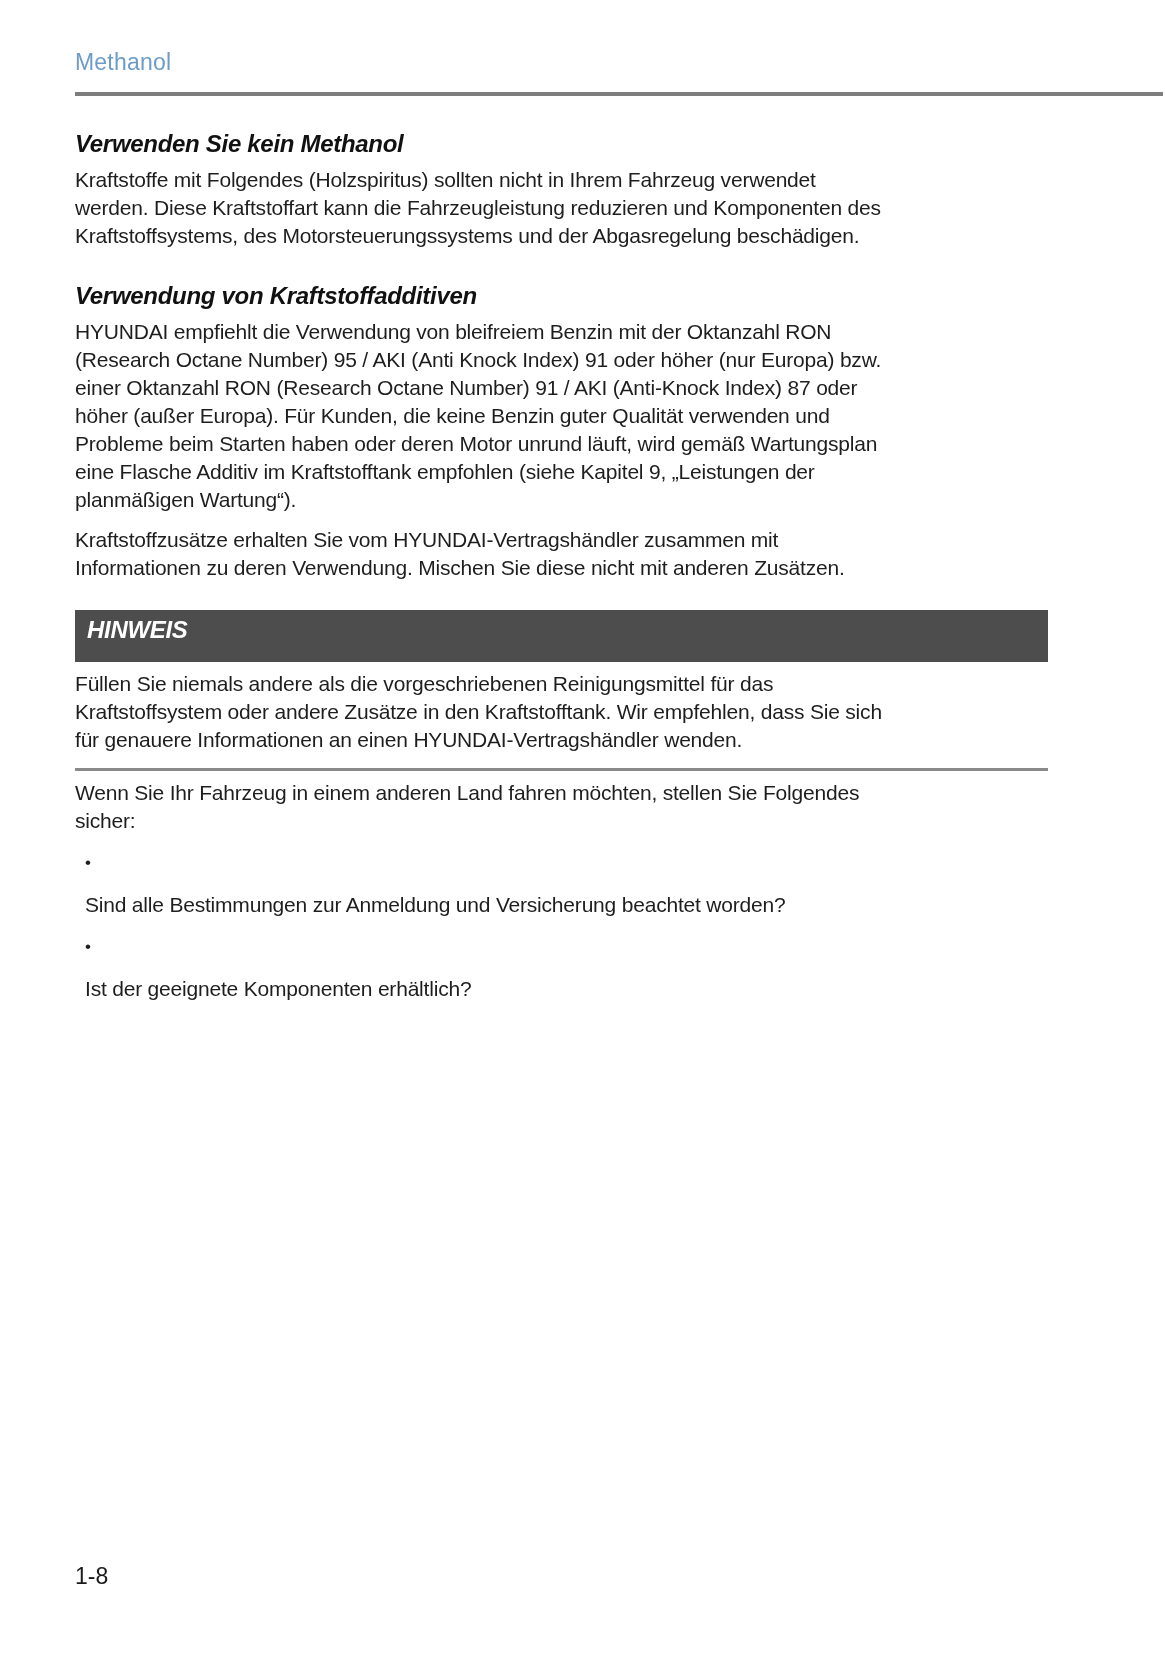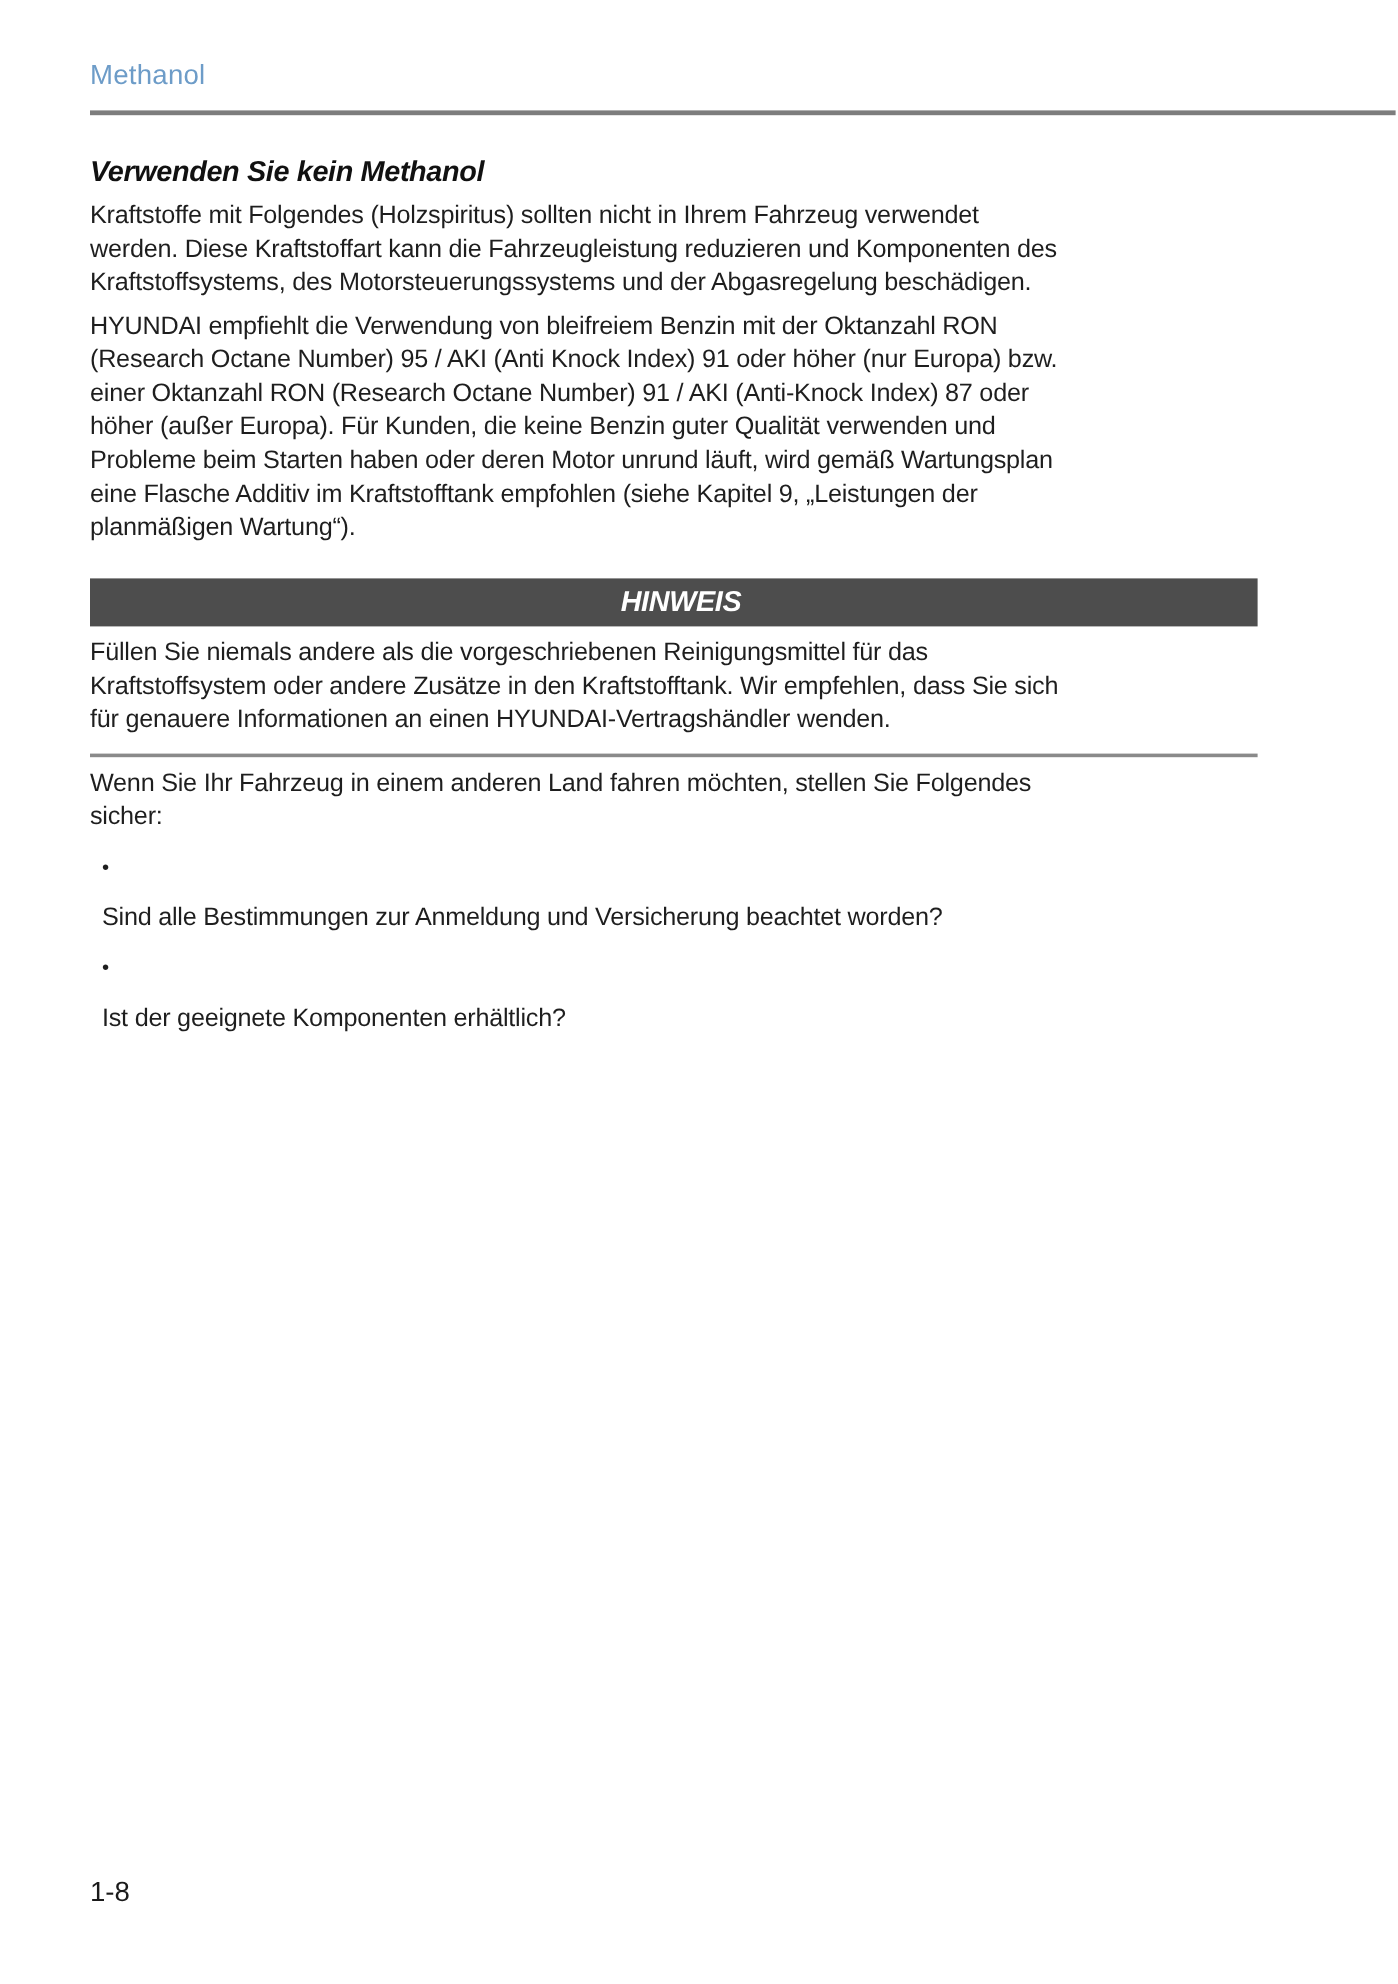--- a/index.html
+++ b/index.html
@@ -48,26 +48,25 @@
     font-size: 21px;
     line-height: 28px;
     letter-spacing: -0.2px;
     white-space: pre-line;
   }
   .body-text.follow { margin-top: 12px; }
 
   .notice-banner {
     margin-top: 28px;
     width: 973px;
-    height: 40px;
+    height: 52px;
     line-height: 40px;
     background: #4d4d4d;
     box-sizing: border-box;
     padding-left: 12px;
-    text-align: center;
   }
   .notice-label {
     color: #ffffff;
     font-style: italic;
     font-weight: bold;
     font-size: 24px;
     letter-spacing: -0.3px;
   }
 
   .section-divider {
@@ -115,27 +114,30 @@
 
   <div class="header-rule"></div>
 
   <div class="content">
 
     <h2 class="section-heading mt-first">Verwenden Sie kein Methanol</h2>
     <p class="body-text">Kraftstoffe mit Folgendes (Holzspiritus) sollten nicht in Ihrem Fahrzeug verwendet
 werden. Diese Kraftstoffart kann die Fahrzeugleistung reduzieren und Komponenten des
 Kraftstoffsystems, des Motorsteuerungssystems und der Abgasregelung beschädigen.</p>
 
+    <h2 class="section-heading mt-section">Verwendung von Kraftstoffadditiven</h2>
     <p class="body-text">HYUNDAI empfiehlt die Verwendung von bleifreiem Benzin mit der Oktanzahl RON
 (Research Octane Number) 95 / AKI (Anti Knock Index) 91 oder höher (nur Europa) bzw.
 einer Oktanzahl RON (Research Octane Number) 91 / AKI (Anti-Knock Index) 87 oder
 höher (außer Europa). Für Kunden, die keine Benzin guter Qualität verwenden und
 Probleme beim Starten haben oder deren Motor unrund läuft, wird gemäß Wartungsplan
 eine Flasche Additiv im Kraftstofftank empfohlen (siehe Kapitel 9, „Leistungen der
 planmäßigen Wartung“).</p>
+    <p class="body-text follow">Kraftstoffzusätze erhalten Sie vom HYUNDAI-Vertragshändler zusammen mit
+Informationen zu deren Verwendung. Mischen Sie diese nicht mit anderen Zusätzen.</p>
 
     <div class="notice-banner">
       <span class="notice-label">HINWEIS</span>
     </div>
     <p class="body-text">Füllen Sie niemals andere als die vorgeschriebenen Reinigungsmittel für das
 Kraftstoffsystem oder andere Zusätze in den Kraftstofftank. Wir empfehlen, dass Sie sich
 für genauere Informationen an einen HYUNDAI-Vertragshändler wenden.</p>
 
     <div class="section-divider"></div>
 

